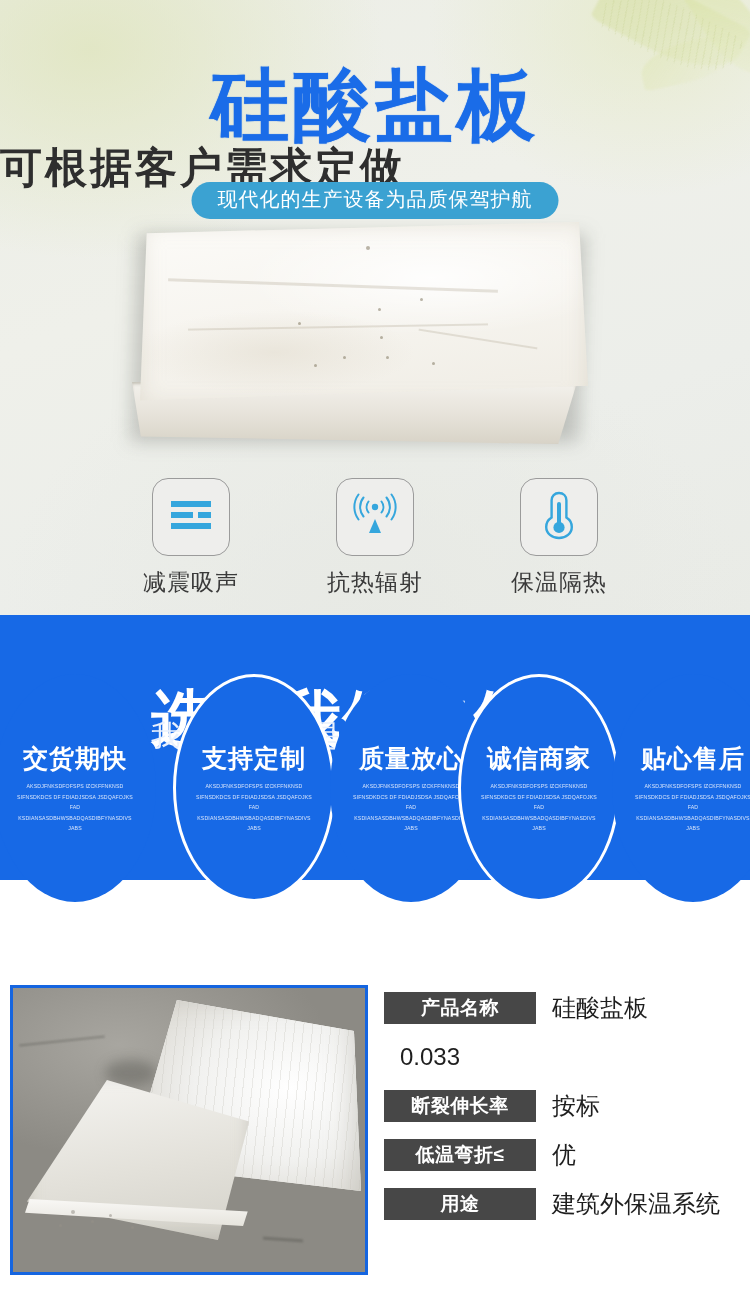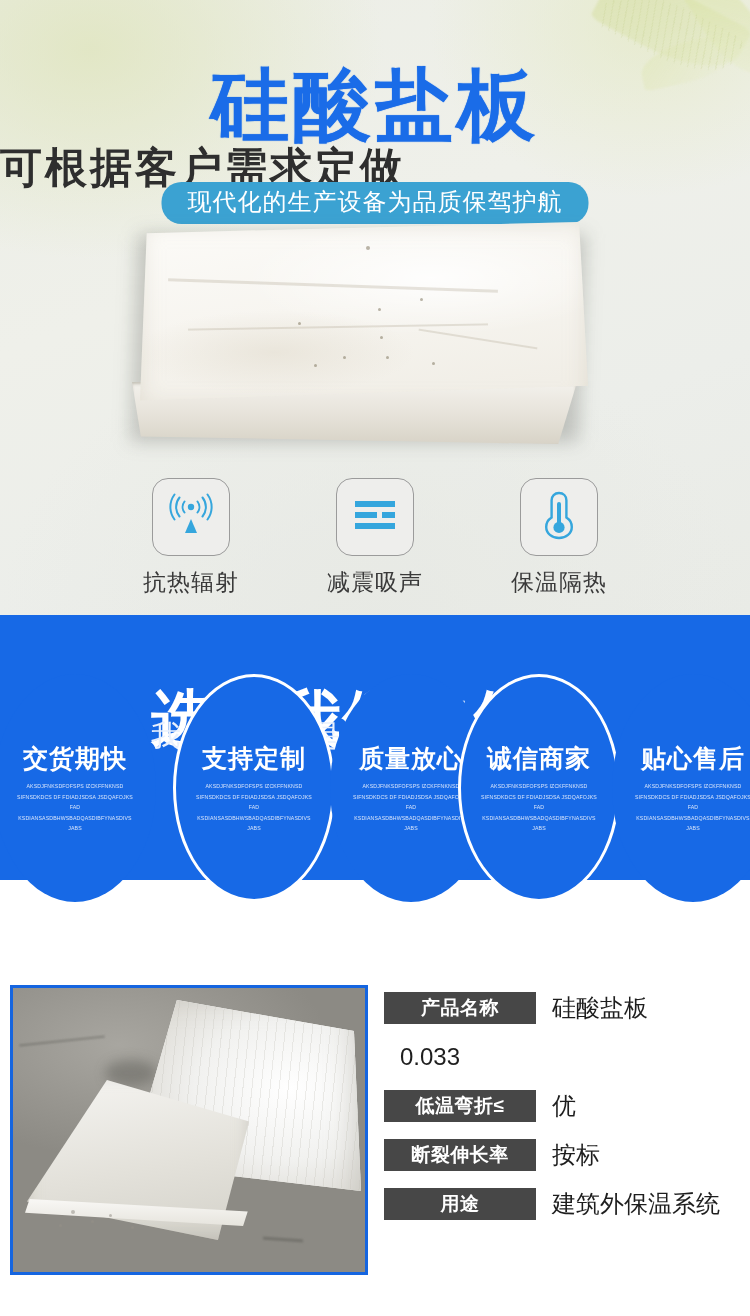--- a/index.html
+++ b/index.html
@@ -61,21 +61,21 @@
     letter-spacing: 3px;
     color: #2e2e2e;
   }
   .hero-pill {
     position: absolute; left: 50%; top: 182px;
     transform: translateX(-50%);
     padding: 5px 26px 7px 26px;
     border-radius: 20px;
     background: #3ba2d2;
     color: #ffffff;
-    font-size: 24px; line-height: 1.25;
+    font-size: 20px; line-height: 1.25;
     letter-spacing: 1px;
     white-space: nowrap;
   }
 
   
   .board-wrap {
     position: absolute; left: 128px; top: 222px;
     width: 460px; height: 225px;
   }
   .board-shadow {
@@ -305,47 +305,47 @@
       <div class="board-speck" style="left:170px; top:100px; width:3px; height:3px;"></div>
       <div class="board-speck" style="left:304px; top:140px; width:3px; height:3px;"></div>
       <div class="board-speck" style="left:186px; top:142px; width:3px; height:3px;"></div>
     </div>
 
     <div class="features">
 
       <div class="feature">
         <div class="feature-box">
           <span>
+            <svg width="46" height="40" viewBox="0 0 46 40" fill="none">
+              <rect x="3" y="6" width="40" height="6" fill="#35a6dd"></rect>
+              <rect x="3" y="17" width="22" height="6" fill="#35a6dd"></rect>
+              <rect x="30" y="17" width="13" height="6" fill="#35a6dd"></rect>
+              <rect x="3" y="28" width="40" height="6" fill="#35a6dd"></rect>
+            </svg>
+          </span>
+        </div>
+        <div class="feature-label">减震吸声</div>
+      </div>
+
+      <div class="feature">
+        <div class="feature-box">
+          <span>
             <svg width="46" height="44" viewBox="0 0 46 44" fill="none">
               <circle cx="23" cy="14" r="3.2" fill="#35a6dd"></circle>
               <path d="M23 26 L29 40 L17 40 Z" fill="#35a6dd"></path>
               <path d="M16.5 8.5 A9 9 0 0 0 16.5 19.5" stroke="#35a6dd" stroke-width="2" fill="none" stroke-linecap="round"></path>
               <path d="M29.5 8.5 A9 9 0 0 1 29.5 19.5" stroke="#35a6dd" stroke-width="2" fill="none" stroke-linecap="round"></path>
               <path d="M11.5 4.5 A15 15 0 0 0 11.5 23.5" stroke="#35a6dd" stroke-width="2" fill="none" stroke-linecap="round"></path>
               <path d="M34.5 4.5 A15 15 0 0 1 34.5 23.5" stroke="#35a6dd" stroke-width="2" fill="none" stroke-linecap="round"></path>
               <path d="M6.5 1.5 A21 21 0 0 0 6.5 26.5" stroke="#35a6dd" stroke-width="2" fill="none" stroke-linecap="round"></path>
               <path d="M39.5 1.5 A21 21 0 0 1 39.5 26.5" stroke="#35a6dd" stroke-width="2" fill="none" stroke-linecap="round"></path>
             </svg>
           </span>
         </div>
         <div class="feature-label">抗热辐射</div>
-      </div>
-
-      <div class="feature">
-        <div class="feature-box">
-          <span>
-            <svg width="46" height="40" viewBox="0 0 46 40" fill="none">
-              <rect x="3" y="6" width="40" height="6" fill="#35a6dd"></rect>
-              <rect x="3" y="17" width="22" height="6" fill="#35a6dd"></rect>
-              <rect x="30" y="17" width="13" height="6" fill="#35a6dd"></rect>
-              <rect x="3" y="28" width="40" height="6" fill="#35a6dd"></rect>
-            </svg>
-          </span>
-        </div>
-        <div class="feature-label">减震吸声</div>
       </div>
 
       <div class="feature">
         <div class="feature-box">
           <span>
             <svg width="34" height="50" viewBox="0 0 34 50" fill="none">
               <path d="M17 3 C12.6 3 9.6 6 9.6 10.2 V27.5 C6.2 29.6 4.2 33 4.2 36.9 C4.2 43.2 9.9 48 17 48 C24.1 48 29.8 43.2 29.8 36.9 C29.8 33 27.8 29.6 24.4 27.5 V10.2 C24.4 6 21.4 3 17 3 Z" stroke="#35a6dd" stroke-width="2.4" fill="none"></path>
               <circle cx="17" cy="37.4" r="5.6" fill="#35a6dd"></circle>
               <rect x="15" y="12" width="4" height="24" rx="2" fill="#35a6dd"></rect>
             </svg>
@@ -406,26 +406,26 @@
 
     <div class="table">
       <div class="row">
         <div class="row-label">产品名称</div>
         <div class="row-value">硅酸盐板</div>
       </div>
       <div class="row">
         <div class="row-value">0.033</div>
       </div>
       <div class="row">
+        <div class="row-label">断裂伸长率</div>
+        <div class="row-value">按标</div>
+      </div>
+      <div class="row">
         <div class="row-label">低温弯折≤</div>
         <div class="row-value">优</div>
-      </div>
-      <div class="row">
-        <div class="row-label">断裂伸长率</div>
-        <div class="row-value">按标</div>
       </div>
       <div class="row">
         <div class="row-label">用途</div>
         <div class="row-value">建筑外保温系统</div>
       </div>
     </div>
 
   </section>
 
 </div>

